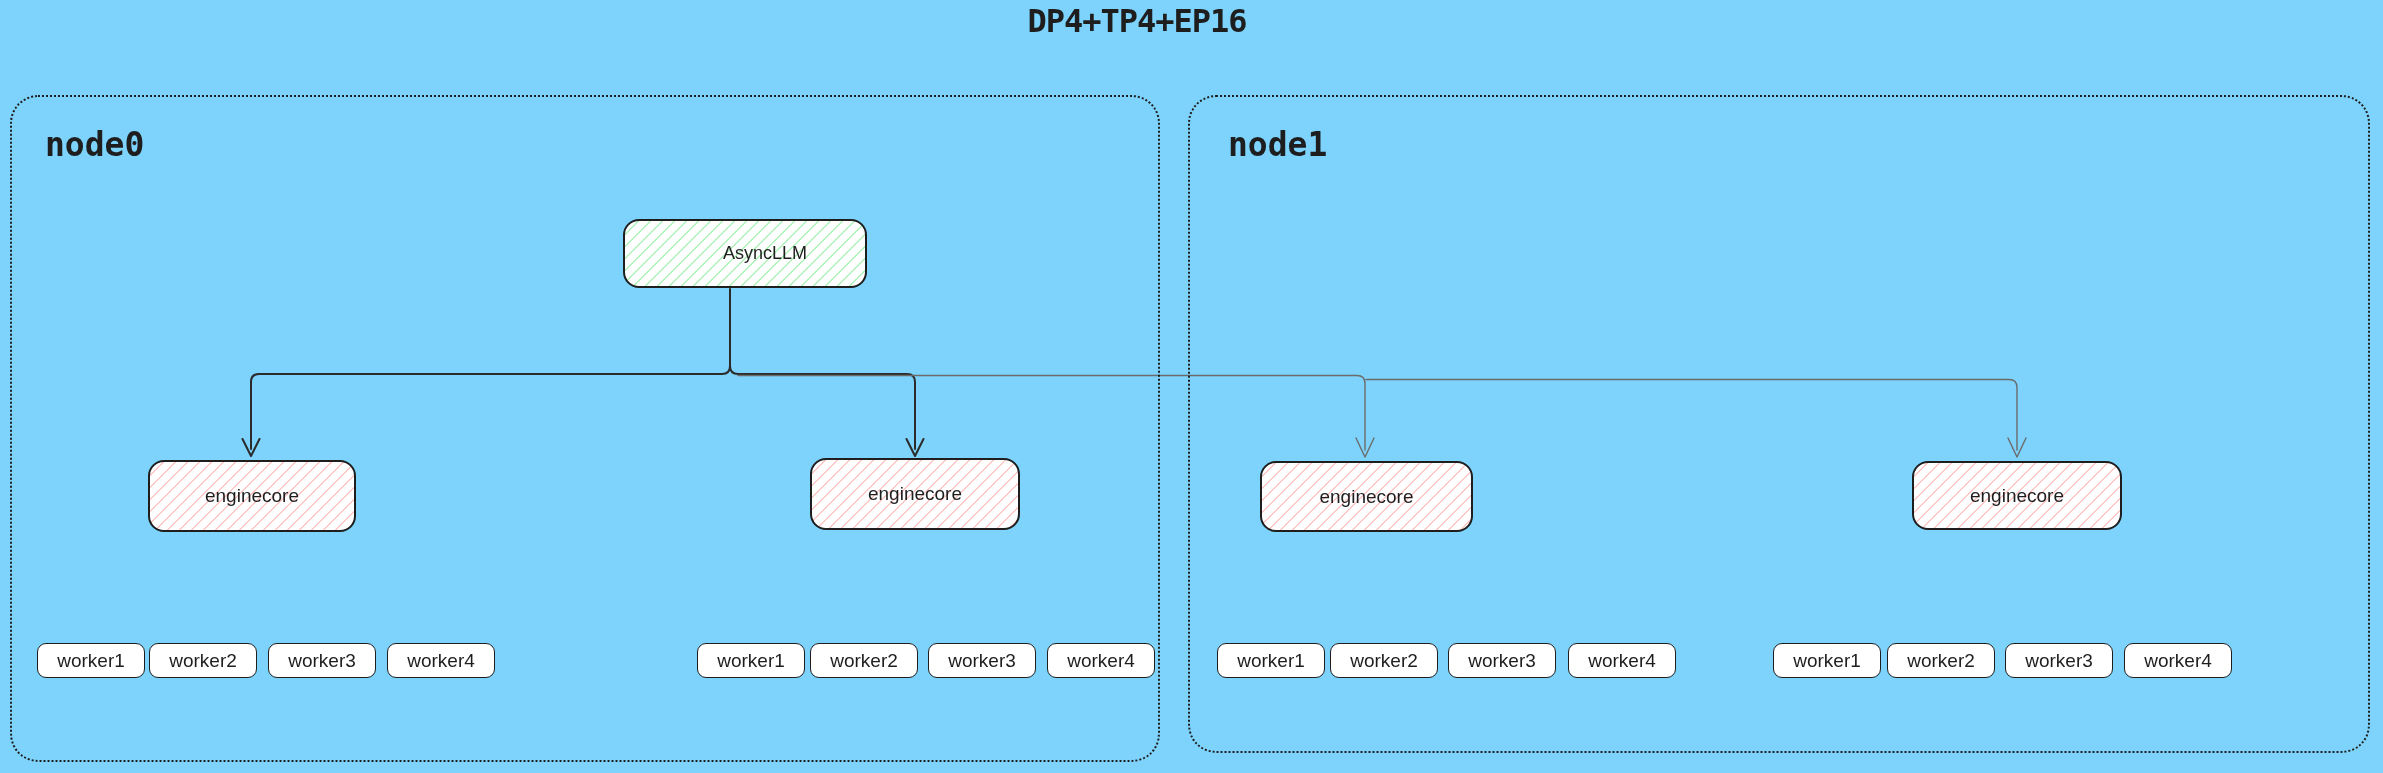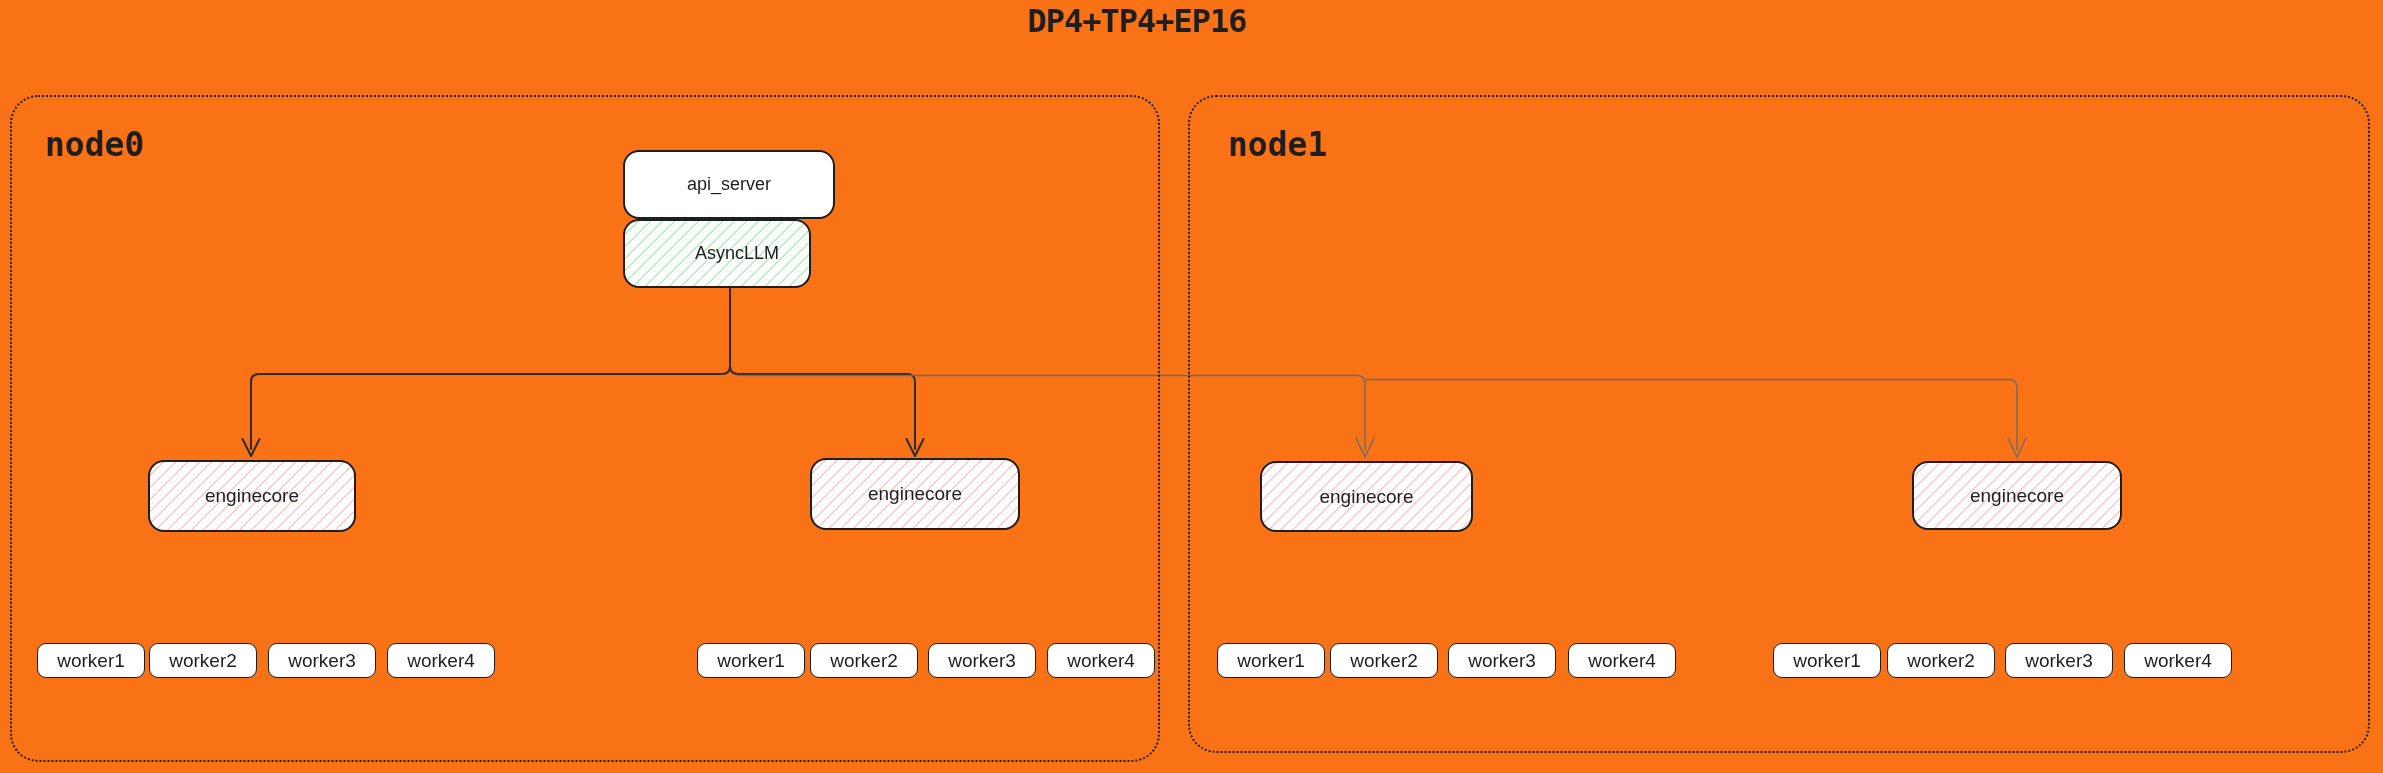--- a/index.html
+++ b/index.html
@@ -1,17 +1,17 @@
 <!DOCTYPE html>
 <html><head>
 <meta charset="utf-8">
 <style>
   html,body { margin:0; padding:0; background:#ffffff; }
   .stage {
-    position:relative; width:2383px; height:773px; background:#f97316;
+    position:relative; width:2383px; height:773px; background:#7dd3fc;
     font-family:"Liberation Sans", sans-serif; color:#1e1e1e; overflow:hidden;
   }
   .title {
     position:absolute; left:1137px; top:2px; transform:translateX(-50%);
     font-family:"DejaVu Sans Mono", monospace; font-size:32px; font-weight:700;
     letter-spacing:-1px; white-space:nowrap;
   }
   .node-box {
     position:absolute; border:2.2px dotted #1e1e1e; border-radius:28px;
     box-sizing:border-box; background:transparent;
@@ -71,22 +71,21 @@
   </svg>
 
   <div class="node-box" style="left:10px; top:95px; width:1150px; height:667px;">
     <div class="node-label" style="left:33px; top:28px;text-align:center;">node0</div>
   </div>
 
   <div class="node-box" style="left:1188px; top:95px; width:1182px; height:658px;">
     <div class="node-label" style="left:38px; top:28px;">node1</div>
   </div>
 
-  <div class="box" style="left:623px; top:150px; width:212px; height:69px; font-size:18px;">api_server</div>
-  <div class="box hatch-green" style="left:623px; top:219px; width:188px; height:69px; font-size:18px;padding-left:40px;">AsyncLLM</div>
+  <div class="box hatch-green" style="left:623px; top:219px; width:244px; height:69px; font-size:18px;padding-left:40px;">AsyncLLM</div>
 
   <div class="box hatch-red" style="left:148px; top:460px; width:208px; height:72px;">enginecore</div>
   <div class="box hatch-red" style="left:810px; top:458px; width:210px; height:72px;">enginecore</div>
   <div class="box hatch-red" style="left:1260px; top:461px; width:213px; height:71px;">enginecore</div>
   <div class="box hatch-red" style="left:1912px; top:461px; width:210px; height:69px;">enginecore</div>
 
   <div class="worker" style="left:37px;  top:643px;">worker1</div>
   <div class="worker" style="left:149px; top:643px;">worker2</div>
   <div class="worker" style="left:268px; top:643px;">worker3</div>
   <div class="worker" style="left:387px; top:643px;">worker4</div>

